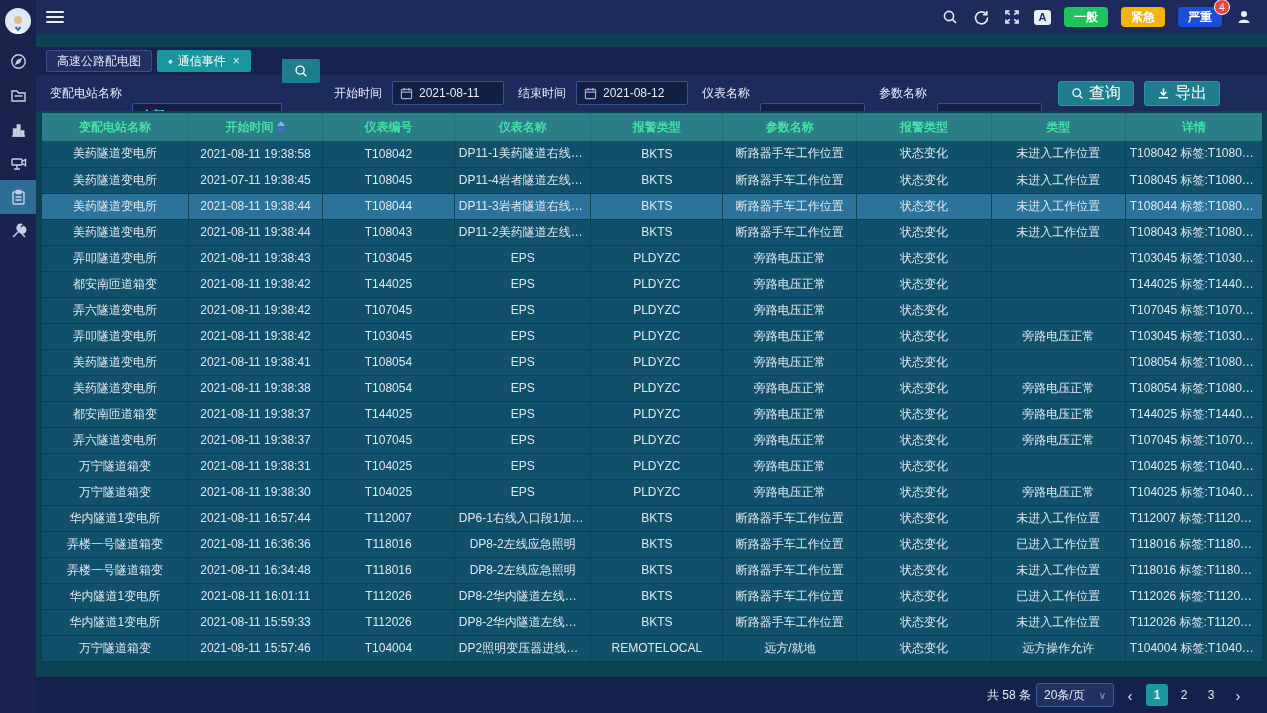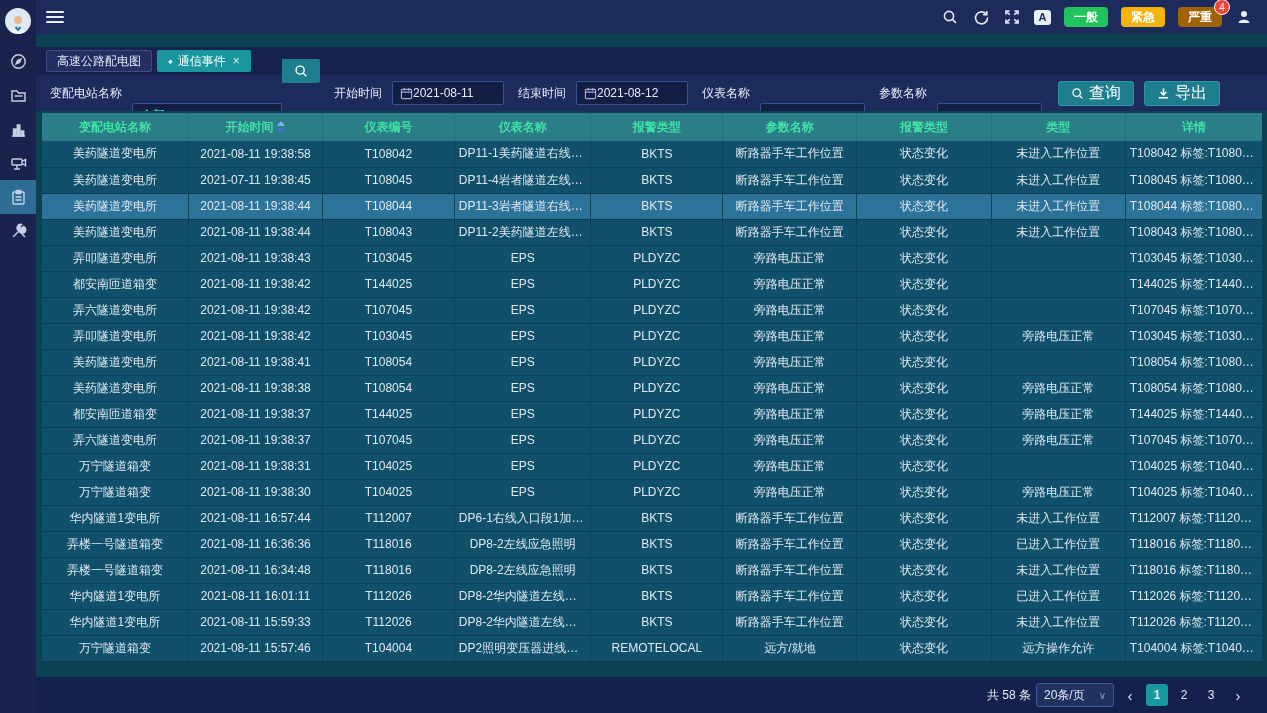--- a/index.html
+++ b/index.html
@@ -46,21 +46,21 @@
     font-size:12px; color:#e6ecf8; }
   .f-label { white-space:nowrap; margin-left:4px; }
   .input-group { display:flex; }
   .text-input { height:24px; background:#131e45; border:1px solid #34508e; color:#5eead4; font-size:12px;
     padding:0 8px; outline:none; font-family:inherit; border-radius:2px;margin-top:44px; }
   .station-input { width:150px; border-radius:2px 0 0 2px; }
   .search-attach { width:38px; height:24px; background:#1e7e8e; border:none; border-radius:0 2px 2px 0;
     display:flex; align-items:center; justify-content:center; cursor:pointer; }
   .search-attach svg, .btn svg { stroke:#fff; fill:none; stroke-width:1.6; }
   .date-input { width:112px; height:24px; background:#131e45; border:1px solid #34508e; border-radius:2px;
-    display:flex; align-items:center; padding:0 7px; cursor:pointer; }
+    display:flex; align-items:center; gap:6px; padding:0 7px; cursor:pointer; }
   .date-input svg { stroke:#9fb0d8; fill:none; stroke-width:1.2; }
   .small-input { width:105px; }
   .btn { height:25px; background:#1e7e8e; border:1px solid #2d96a5; border-radius:3px; color:#fff; font-size:16px;
     display:flex; align-items:center; gap:5px; padding:0 12px; cursor:pointer; font-family:inherit; }
 
   
   .content { flex:1; background:#0c4152; padding:2px 5px 0 6px; overflow:hidden; }
   table { width:100%; border-collapse:collapse; table-layout:fixed; }
   thead th { height:28px; background:#2b7e87; color:#41e2a5; font-size:12px; font-weight:bold;
     border-right:1px solid #25727c; cursor:pointer; }
@@ -172,21 +172,21 @@
             <path d="M2.5 2.5 l3.2 3.2 M13.5 2.5 l-3.2 3.2 M13.5 13.5 l-3.2 -3.2 M2.5 13.5 l3.2 -3.2"></path>
           </svg>
         </div>
         <div class="text-tool">A</div>
         <div class="badge" style="background:#21c35d">
           <span>一般</span>
         </div>
         <div class="badge" style="background:#f5b40c">
           <span>紧急</span>
         </div>
-        <div class="badge" style="background:#a16207">
+        <div class="badge" style="background:#1d4ed8">
           <span>严重</span>
           <span class="badge-bubble">4</span>
         </div>
         <div class="tool-icon">
           <svg width="16" height="16" viewBox="0 0 16 16">
               <circle cx="8" cy="5" r="3" fill="#e8eef7" stroke="none"></circle>
           <path d="M2.5 14 C2.5 9.5 13.5 9.5 13.5 14 Z" fill="#e8eef7" stroke="none"></path>
             </svg>
         </div>
       </div>

